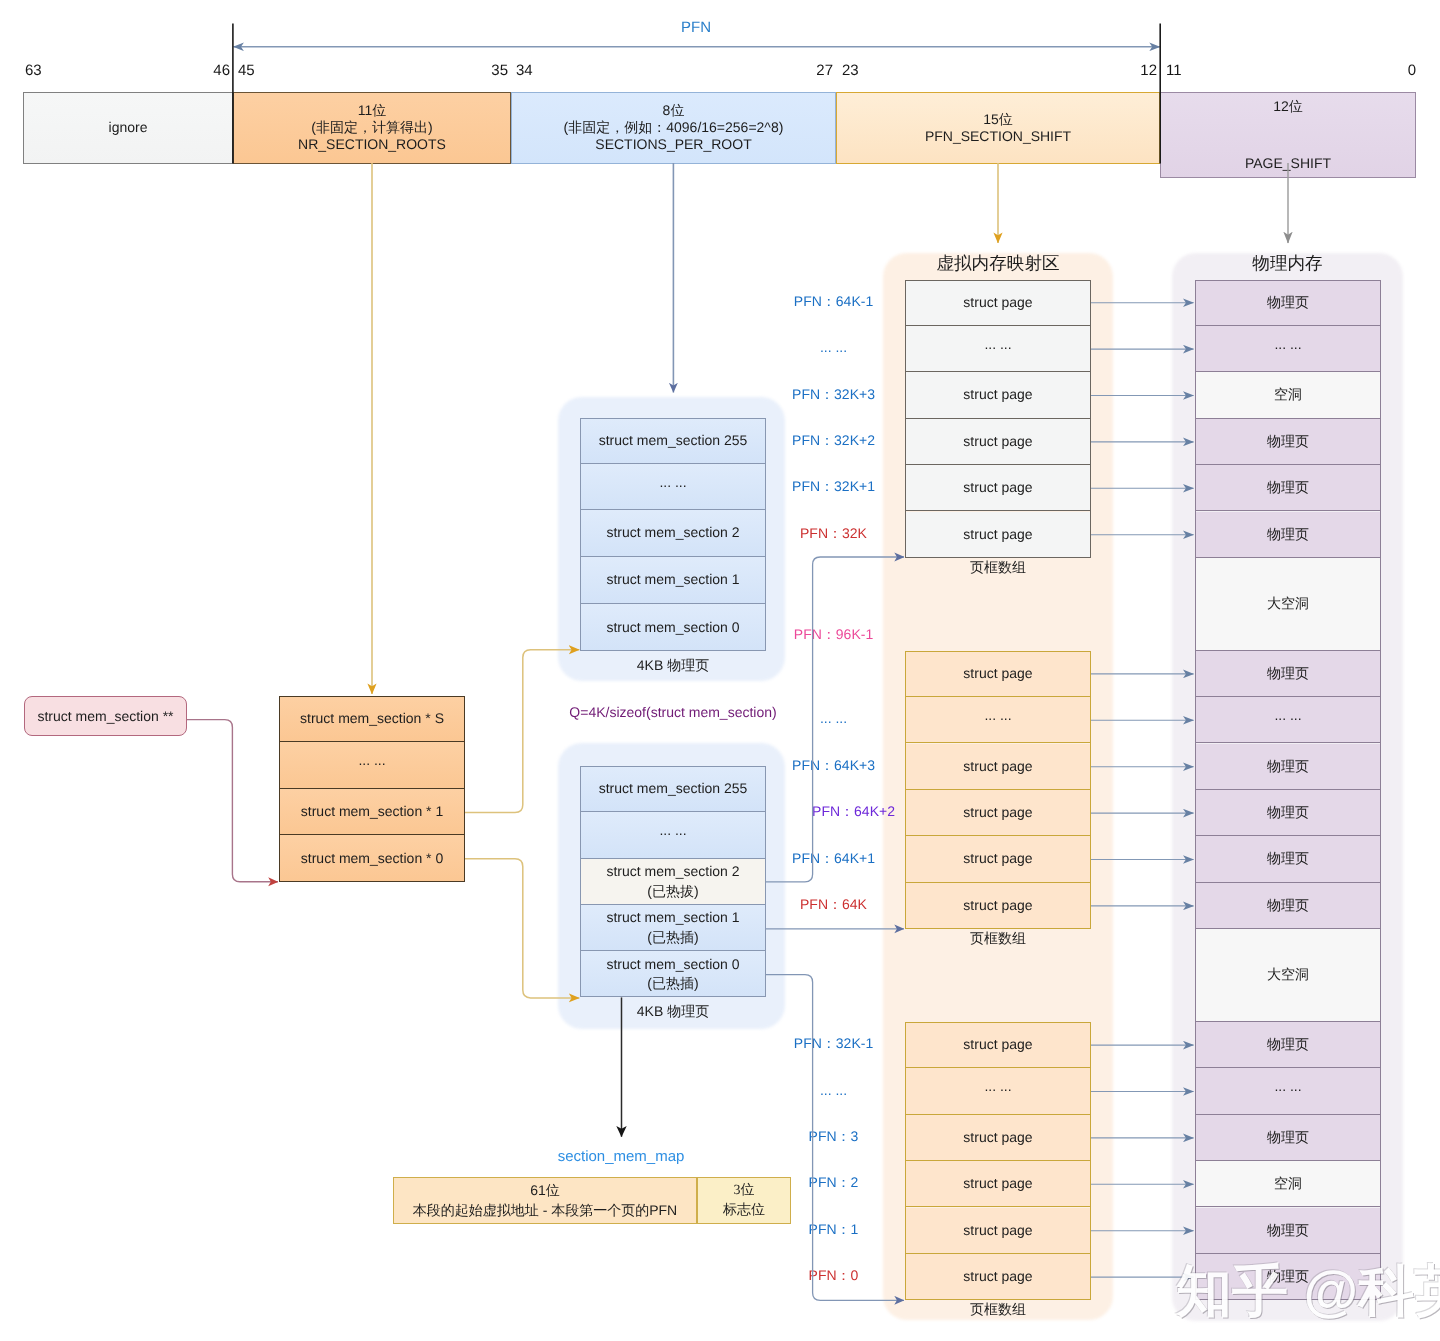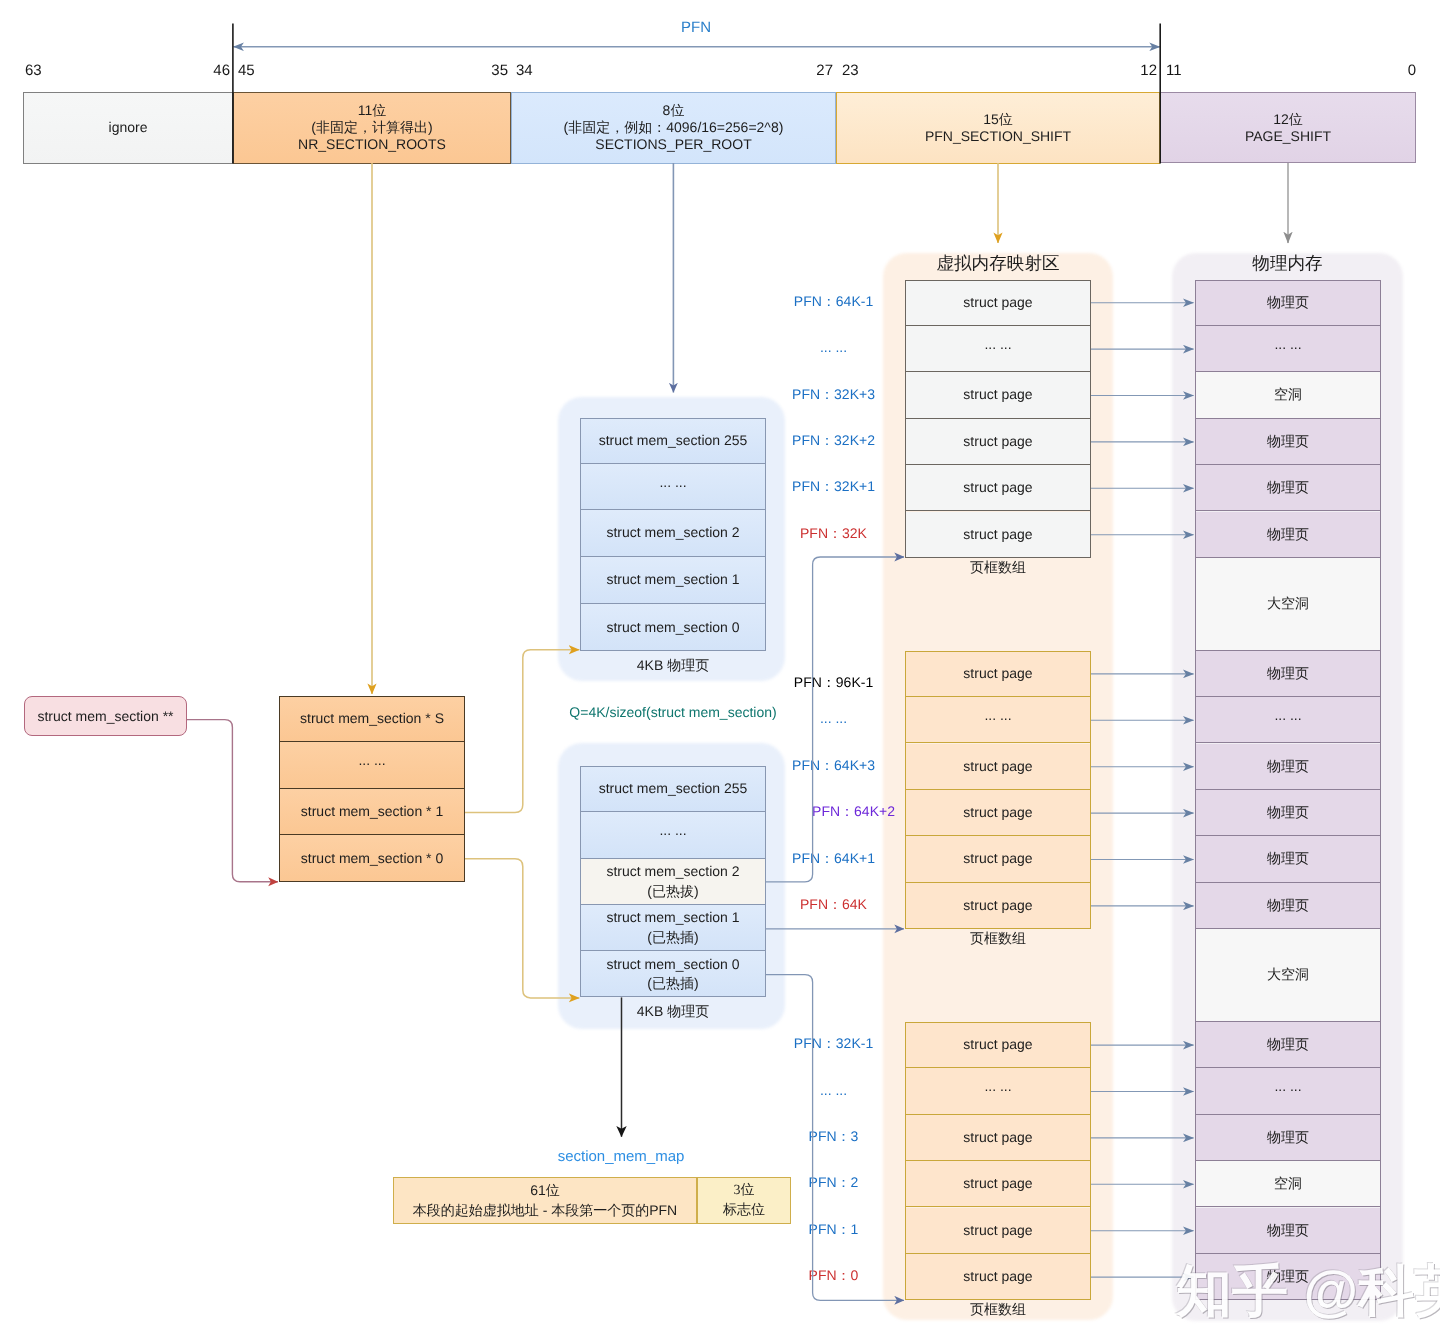--- a/index.html
+++ b/index.html
@@ -19,21 +19,21 @@
   .pfnlab{position:absolute;font-size:15px;color:#2a7fca;z-index:4;}
 
   
   .tblbox{z-index:3;pointer-events:none;}
   .cell{position:absolute;box-sizing:border-box;display:flex;flex-direction:column;
         align-items:center;justify-content:center;text-align:center;font-size:14px;
         color:#1d1d1d;line-height:1.38;z-index:2;}
   .cell.dots > span{position:relative;top:-4px;}
   .cap{position:absolute;font-size:14px;color:#1d1d1d;text-align:center;z-index:4;}
   .ttl{position:absolute;font-size:17.6px;color:#1d1d1d;text-align:center;z-index:4;}
-  .note{position:absolute;font-size:14px;color:#0f766e;text-align:center;z-index:4;}
+  .note{position:absolute;font-size:14px;color:#701a75;text-align:center;z-index:4;}
   .smmlab{position:absolute;font-size:15px;color:#2e8fe3;text-align:center;z-index:4;}
   .pfnrow{position:absolute;font-size:14px;white-space:nowrap;text-align:center;z-index:4;}
   .roundbg{position:absolute;border-radius:24px;z-index:1;filter:blur(1.6px);}
   .pill{border-radius:8px;background:#f8dfe2;border:1.15px solid #b3687e;
         display:flex;align-items:center;justify-content:center;font-size:14px;
         color:#1d1d1d;z-index:3;}
   .wm{position:absolute;color:#ffffff;font-size:56px;font-weight:700;
       letter-spacing:0px;z-index:6;white-space:nowrap;opacity:.92;
       text-shadow:1px 1px 0 rgba(120,115,125,.55),-1px -1px 0 rgba(120,115,125,.30);}
 </style>
@@ -121,21 +121,21 @@
 <div class="abs bf" style="left:511px;top:92px;width:325px;height:71.5px;background:linear-gradient(180deg,#dbeafd 0%,#d3e5fb 100%);border:1px solid #94b3d8;">
 <div class="bl">8位</div>
 <div class="bl">(非固定，例如：4096/16=256=2^8)</div>
 <div class="bl">SECTIONS_PER_ROOT</div>
 </div>
 <div class="abs bf" style="left:836px;top:92px;width:324px;height:71.5px;background:linear-gradient(180deg,#feeed7 0%,#fde3c2 100%);border:1px solid #d7a833;">
 <div class="bl">15位</div>
 <div class="bl"> </div>
 <div class="bl">PFN_SECTION_SHIFT</div>
 </div>
-<div class="abs bf" style="left:1160px;top:92px;width:256px;height:71px;background:linear-gradient(180deg,#e7dcec 0%,#e1d3e6 100%);border:1px solid #9b8aa3;">
+<div class="abs bf" style="left:1160px;top:92px;width:256px;height:86px;background:linear-gradient(180deg,#e7dcec 0%,#e1d3e6 100%);border:1px solid #9b8aa3;gap:20px;">
 <div class="bl">12位</div>
 <div class="bl"> </div>
 <div class="bl">PAGE_SHIFT</div>
 </div>
 <div class="pfnlab" style="left:681px;top:19px;">PFN</div>
 <div class="abs pill" style="left:24px;top:696px;width:163px;height:40px;">
       <span>struct mem_section **</span>
     </div>
 <div class="abs tblbox" style="left:279px;top:696px;width:186px;height:186px;border:1.4px solid #4a3a24;"></div>
 <div class="cell" style="left:279px;top:696px;width:186px;height:46px;background:linear-gradient(180deg,#fdd0a3 0%,#fbc793 100%);border-bottom:1.4px solid #4a3a24;">
@@ -233,21 +233,21 @@
 <div class="cell" style="left:905px;top:789.9px;width:186px;height:46.4px;background:#fee5cc;border-bottom:1px solid #c9a73a;">
       <span>struct page</span>
     </div>
 <div class="cell" style="left:905px;top:836.3px;width:186px;height:46.4px;background:#fee5cc;border-bottom:1px solid #c9a73a;">
       <span>struct page</span>
     </div>
 <div class="cell" style="left:905px;top:882.7px;width:186px;height:46.4px;background:#fee5cc;border-bottom:none;">
       <span>struct page</span>
     </div>
 <div class="cap" style="left:905px;top:930.1px;width:186px;">页框数组</div>
-<div class="pfnrow" style="left:770px;top:674px;width:127px;color:#000000;"><span>PFN：96K-1</span></div>
+<div class="pfnrow" style="left:770px;top:626px;width:127px;color:#ec4899;"><span>PFN：96K-1</span></div>
 <div class="pfnrow" style="left:770px;top:710.3px;width:127px;color:#1a6fc4;"><span>... ...</span></div>
 <div class="pfnrow" style="left:770px;top:756.7px;width:127px;color:#1a6fc4;"><span>PFN：64K+3</span></div>
 <div class="pfnrow" style="left:790px;top:803.1px;width:127px;color:#6d28d9;"><span>PFN：64K+2</span></div>
 <div class="pfnrow" style="left:770px;top:849.5px;width:127px;color:#1a6fc4;"><span>PFN：64K+1</span></div>
 <div class="pfnrow" style="left:770px;top:895.9px;width:127px;color:#cc3030;"><span>PFN：64K</span></div>
 <div class="abs tblbox" style="left:905px;top:1021.90px;width:186px;height:278.4px;border:1px solid #c9a73a;"></div>
 <div class="cell" style="left:905px;top:1021.9px;width:186px;height:46.4px;background:#fee5cc;border-bottom:1px solid #c9a73a;">
       <span>struct page</span>
     </div>
 <div class="cell dots" style="left:905px;top:1068.3px;width:186px;height:46.4px;background:#fee5cc;border-bottom:1px solid #c9a73a;">

